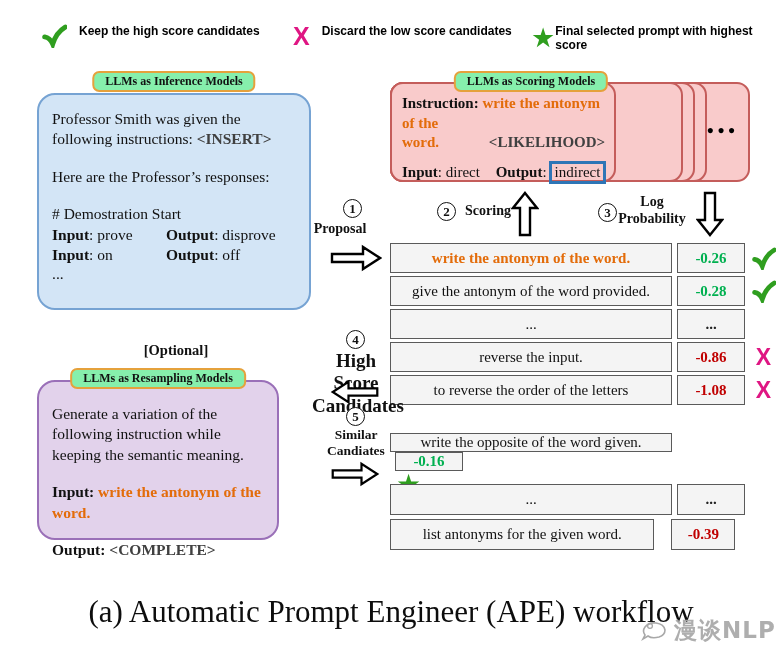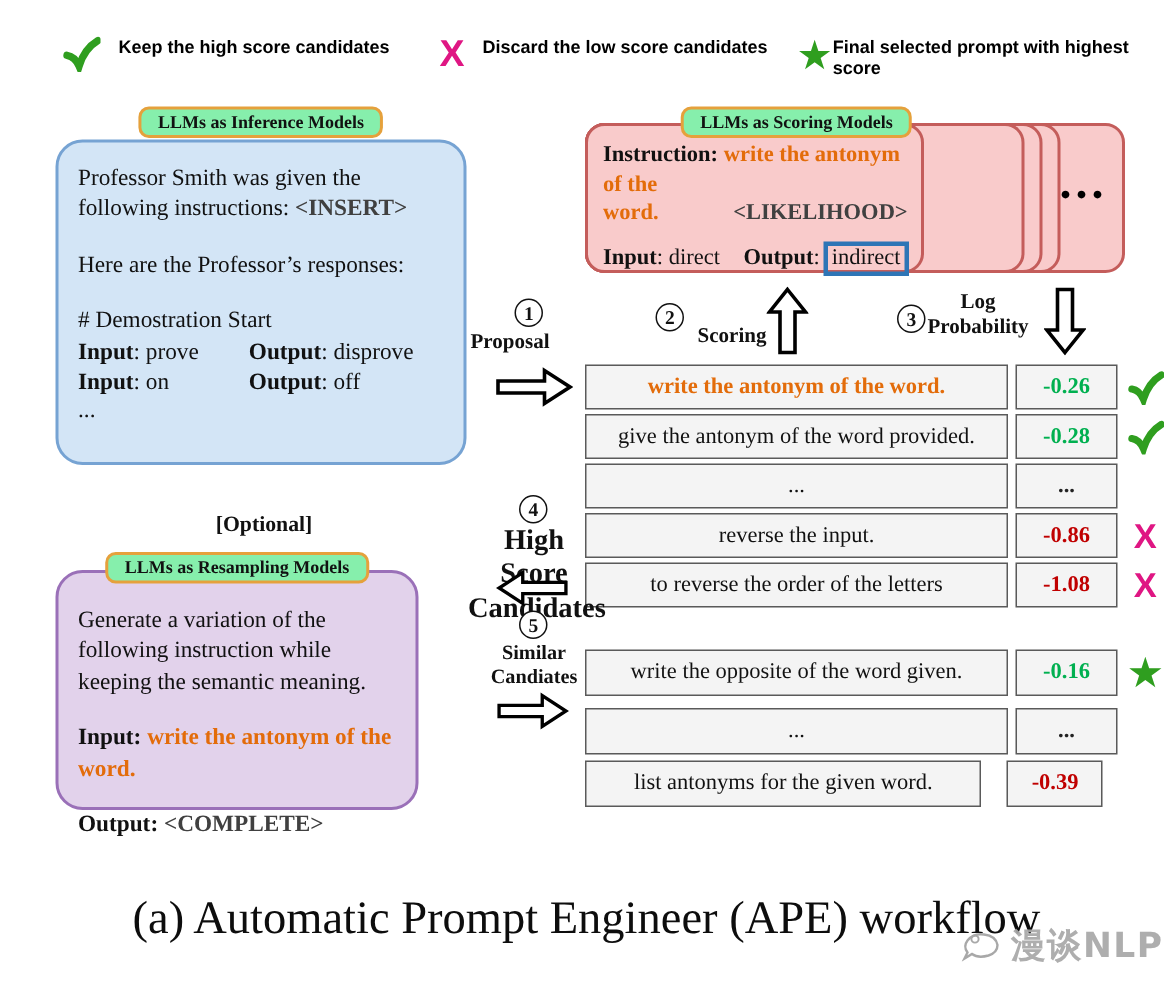--- a/index.html
+++ b/index.html
@@ -135,21 +135,21 @@
     <div id="scoring-hdr" class="box-hdr">LLMs as Scoring Models</div>
   </div>
 
   <span class="cnum abs" style="left:343px; top:199px;">1</span>
   <div class="step-label" style="left:307px; top:221px; width:66px;">Proposal</div>
   <svg class="arrow-svg" style="left:330px; top:244px;" width="52" height="28" viewBox="0 0 52 28">
     <polygon points="2,10 33,10 33,3 50,14 33,25 33,18 2,18" fill="#fff" stroke="#000" stroke-width="2.4"></polygon>
   </svg>
 
   <span class="cnum abs" style="left:437px; top:202px;">2</span>
-  <div class="step-label" style="left:460px; top:203px; width:56px;margin-top:14px;">Scoring</div>
+  <div class="step-label" style="left:460px; top:203px; width:56px;">Scoring</div>
   <svg class="arrow-svg" style="left:511px; top:191px;" width="28" height="46" viewBox="0 0 28 46">
     <polygon points="14,2 26,17 19,17 19,44 9,44 9,17 2,17" fill="#fff" stroke="#000" stroke-width="2.4"></polygon>
   </svg>
 
   <span class="cnum abs" style="left:598px; top:203px;">3</span>
   <div class="step-label" style="left:610px; top:194px; width:84px;">Log Probability</div>
   <svg class="arrow-svg" style="left:696px; top:191px;" width="28" height="46" viewBox="0 0 28 46">
     <polygon points="14,44 26,29 19,29 19,2 9,2 9,29 2,29" fill="#fff" stroke="#000" stroke-width="2.4"></polygon>
   </svg>
 
@@ -213,21 +213,21 @@
       <div class="mt">
         <span class="b">Input</span><span class="b">: </span><span class="orange">write the antonym of the word.</span>
       </div>
       <div class="mt">
         <span class="b">Output</span><span class="b">: </span><span class="tok">&lt;COMPLETE&gt;</span>
       </div>
     </div>
   </div>
 
   <div class="score-table" style="top:433px;">
-    <div class="srow" style="height:31px; margin-bottom:8px;">
+    <div class="srow" style="height:31px; margin-bottom:20px;flex-direction:column;">
       <div class="cell-prompt">write the opposite of the word given.</div>
       <div class="cell-score sc-green">-0.16</div>
       <div class="cell-icon">
           <span class="star-glyph" style="font-size:28px;">★</span>
         </div>
     </div>
     <div class="srow" style="height:31px; margin-bottom:4px;">
       <div class="cell-prompt">...</div>
       <div class="cell-score sc-dots">...</div>
       <div class="cell-icon"></div>

